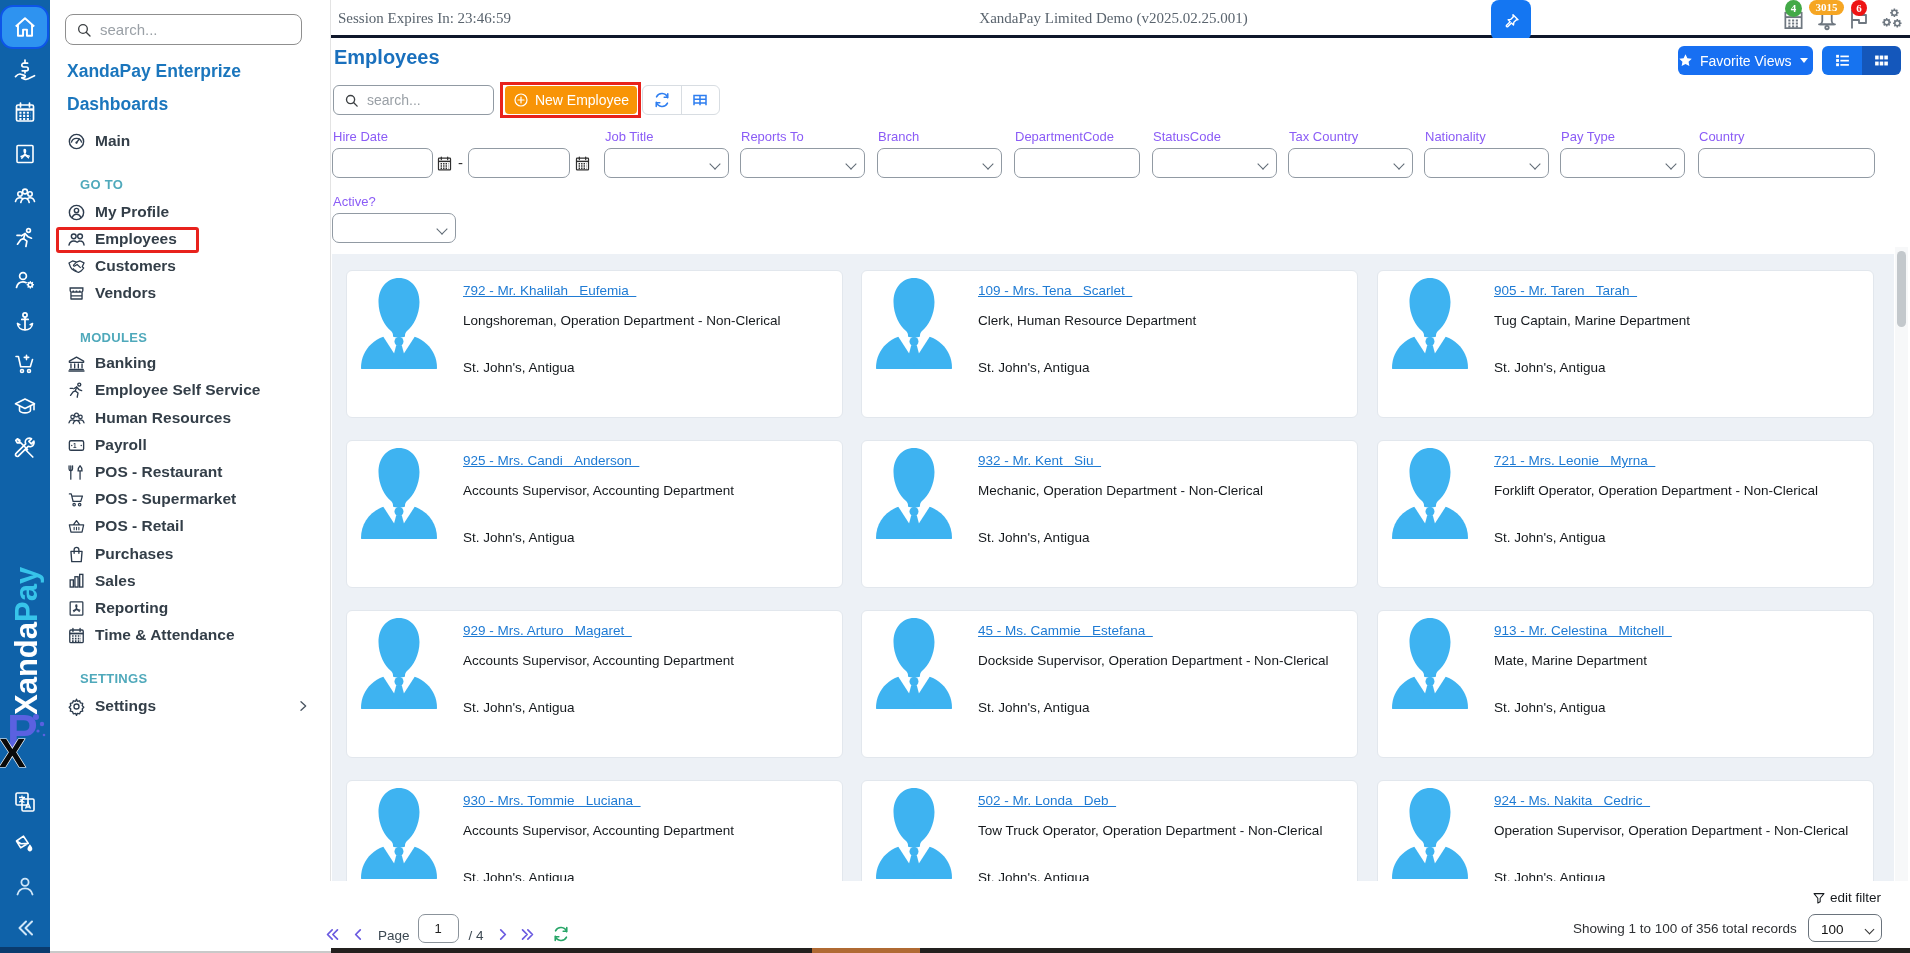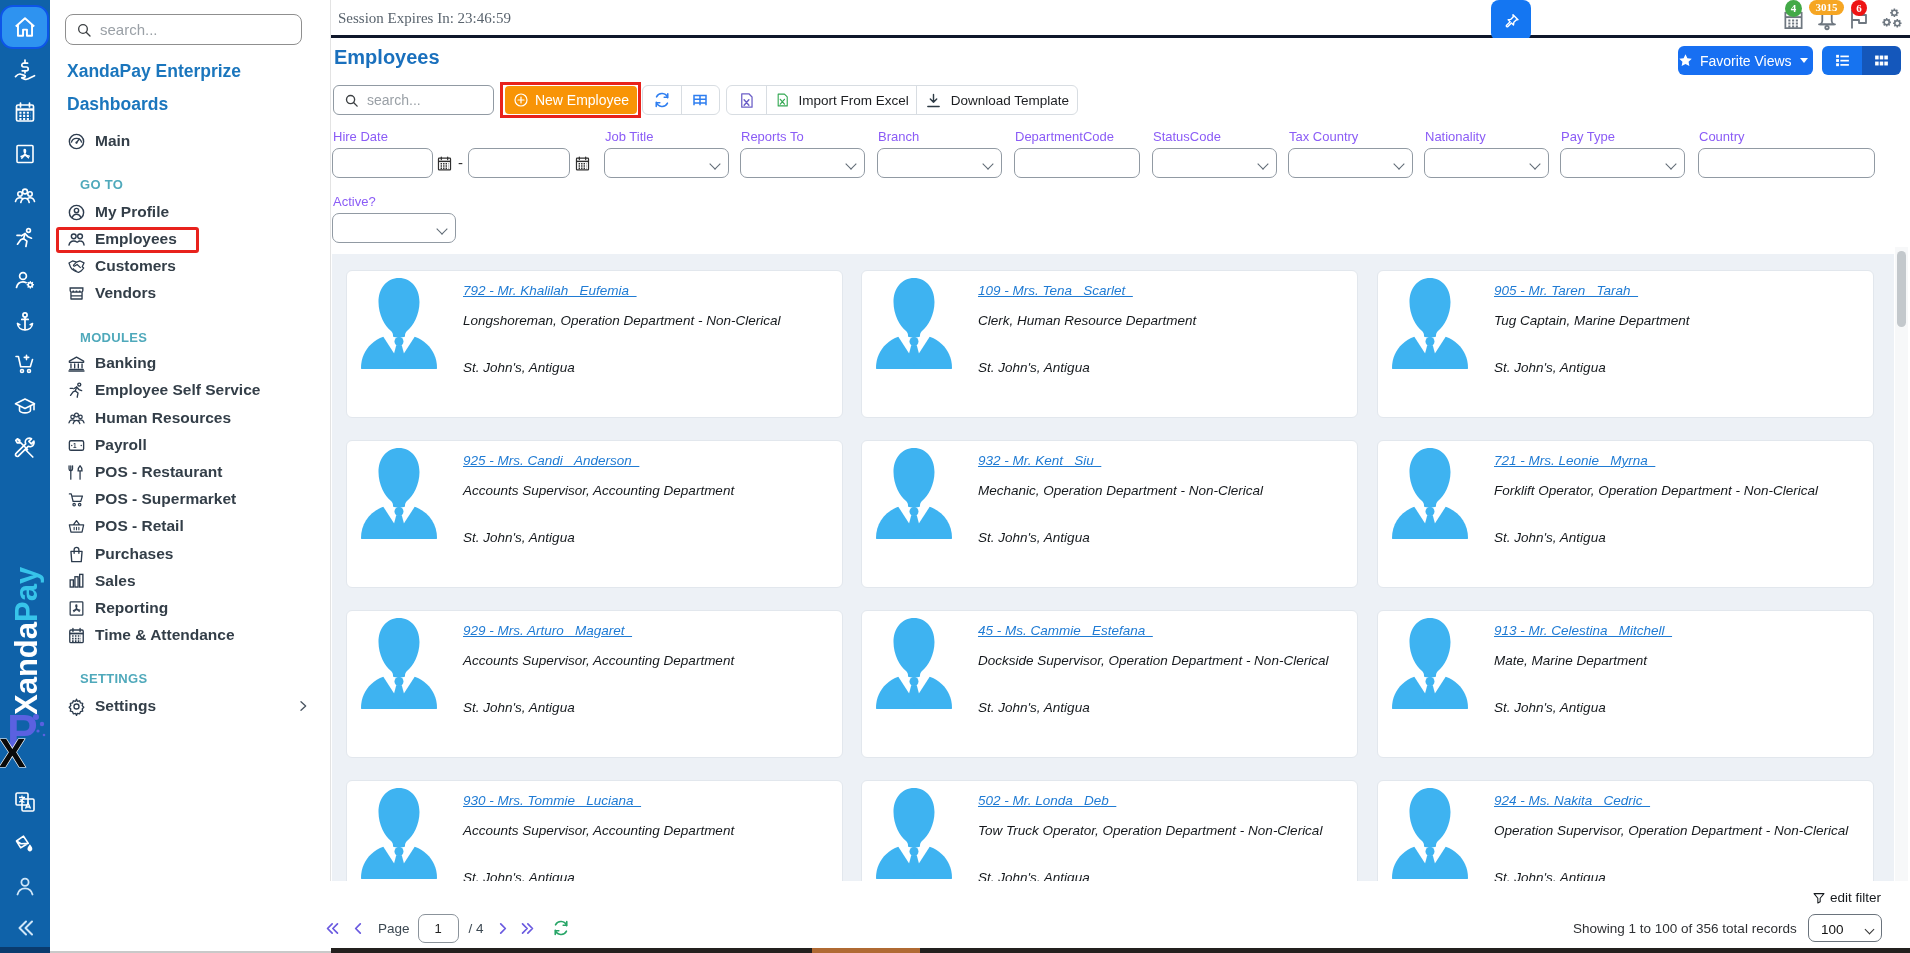--- a/index.html
+++ b/index.html
@@ -27,21 +27,21 @@
 #content{position:absolute;left:331px;top:38px;width:1579px;height:915px;background:#fff;}
 h1#pgtitle{position:absolute;left:3px;top:8px;font-size:20px;color:#1a70bd;font-weight:bold;}
 .inp{position:absolute;border:1px solid #919aa3;border-radius:7px;background:#fff;}
 .sel{position:absolute;border:1px solid #919aa3;border-radius:7px;background:#fff;}
 .sel:after{content:"";position:absolute;right:9px;top:11px;width:7px;height:7px;border-right:1.6px solid #5f6a75;border-bottom:1.6px solid #5f6a75;transform:rotate(45deg);}
 .flabel{position:absolute;font-size:13px;color:#8b5cf6;top:91px;}
 .btngroup{position:absolute;top:47px;height:30px;border:1px solid #d8dde2;border-radius:6px;background:#fff;display:flex;align-items:center;}
 .vsep{width:1px;height:29px;background:#d8dde2;}
 
 #panel{position:absolute;left:1px;top:216px;width:1562px;height:627px;background:#edf1f6;}
-.card{position:absolute;width:497px;height:148px;background:#fff;border:1px solid #e2e7ed;border-radius:6px;font-style:italic;}
+.card{position:absolute;width:497px;height:148px;background:#fff;border:1px solid #e2e7ed;border-radius:6px;}
 .card .av{position:absolute;left:13px;top:6px;}
 .card a{position:absolute;left:116px;top:12px;font-size:13.5px;color:#1f7bd4;text-decoration:underline;white-space:pre;}
 .card .jt{position:absolute;left:116px;top:42px;font-size:13.5px;color:#15191d;white-space:nowrap;}
 .card .lc{position:absolute;left:116px;top:73px;font-size:13.5px;color:#15191d;white-space:nowrap;margin-top:16px;}
 
 #footer{position:absolute;left:313px;top:881px;width:1579px;height:67px;background:#fff;}
 </style></head>
 <body>
 <div id="rail">
 <div id="homebtn">
@@ -321,20 +321,21 @@
         <path d="M12 2.8l1.2 2.6 2.8-.6 1 2.7 2.8.6-.6 2.8 2 2.1-2 2.1.6 2.8-2.8.6-1 2.7-2.8-.6-1.2 2.6-1.2-2.6-2.8.6-1-2.7-2.8-.6.6-2.8-2-2.1 2-2.1-.6-2.8 2.8-.6 1-2.7 2.8.6z" stroke-linejoin="round"></path>
       </svg>
       <span>Settings</span>
     </div>
 <svg class="abs" style="left:245px;top:698px" viewBox="0 0 24 24" width="16" height="16" fill="none" stroke="#4a5562" stroke-width="2" stroke-linecap="round" stroke-linejoin="round">
       <path d="M9 5.5 16 12l-7 6.5"></path>
     </svg>
 </div>
 <div id="topbar">
 <div class="tbtext" style="left:7px">Session Expires In: 23:46:59</div>
+<div class="tbtext" style="left:0;width:1565px;text-align:center;">XandaPay Limited Demo (v2025.02.25.001)</div>
 <div id="pinbtn">
       <svg viewBox="0 0 24 24" width="20" height="20" fill="none" stroke="#fff" stroke-width="1.7" stroke-linejoin="round">
         <path d="M13.8 4.2l6 6-2.2.4-2.8 2.8-.4 3.2-2.4-2.4-4.6 4.6-1.4-.2-.2-1.4 4.6-4.6L8 10.2l3.2-.4 2.8-2.8z" transform="translate(.6 .2)"></path>
       </svg>
     </div>
 <div class="abs" style="left:1451px;top:8px;">
       <svg viewBox="0 0 24 24" width="23" height="23" fill="none" stroke="#6e7780" stroke-width="1.8">
         <rect x="3.5" y="5" width="17" height="16"></rect>
         <path d="M3.5 9.5h17" stroke-width="2"></path>
         <path d="M7.5 3v4M16.5 3v4" stroke-linecap="round"></path>
@@ -424,43 +425,20 @@
           <path d="M19.7 3.5v4.8h-4.8M4.3 20.5v-4.8h4.8" stroke-linejoin="round"></path>
         </svg>
       </div>
       <div class="vsep"></div>
 <div style="width:38px;display:flex;justify-content:center;">
         <svg viewBox="0 0 24 24" width="18" height="18" fill="#2e7ef0">
           <path d="M3 5h18v14H3zm2 2v3h6V7zm8 0v3h6V7zm-8 5v3h6v-3zm8 0v3h6v-3zm-8 5v2h6v-2zm8 0v2h6v-2z"></path>
         </svg>
       </div>
     </div>
-<div class="btngroup" style="left:395px;width:352px;font-size:13.5px;color:#1c1e21;white-space:nowrap;">
-<div style="width:43px;display:flex;justify-content:center;">
-        <svg viewBox="0 0 24 24" width="19" height="19" fill="none" stroke="#6c5fc7" stroke-width="1.6">
-          <path d="M6 3.5h9l4 4v13H6z" stroke-linejoin="round"></path>
-          <path d="M9 11l6 7M15 11l-6 7" stroke-width="1.8" stroke-linecap="round"></path>
-        </svg>
-      </div>
-      <div class="vsep"></div>
-<div style="display:flex;align-items:center;padding:0 7px;width:149px;">
-        <svg viewBox="0 0 24 24" width="18" height="18" fill="none" stroke="#33a852" stroke-width="1.6">
-          <path d="M6 3.5h9l4 4v13H6z" stroke-linejoin="round"></path>
-          <path d="M9 11l6 7M15 11l-6 7" stroke-width="1.8" stroke-linecap="round"></path>
-        </svg>
-        <span style="margin-left:8px;">Import From Excel</span>
-      </div>
-      <div class="vsep"></div>
-<div style="display:flex;align-items:center;padding:0 8px;">
-        <svg viewBox="0 0 24 24" width="17" height="17" fill="none" stroke="#2d3a45" stroke-width="2" stroke-linecap="round" stroke-linejoin="round">
-          <path d="M12 3.5v11M7.5 10 12 14.5 16.5 10M4 20.5h16"></path>
-        </svg>
-        <span style="margin-left:9px;">Download Template</span>
-      </div>
-    </div>
 <div class="flabel" style="left:2px">Hire Date</div>
 <div class="flabel" style="left:274px">Job Title</div>
 <div class="flabel" style="left:410px">Reports To</div>
 <div class="flabel" style="left:547px">Branch</div>
 <div class="flabel" style="left:684px">DepartmentCode</div>
 <div class="flabel" style="left:822px">StatusCode</div>
 <div class="flabel" style="left:958px">Tax Country</div>
 <div class="flabel" style="left:1094px">Nationality</div>
 <div class="flabel" style="left:1230px">Pay Type</div>
 <div class="flabel" style="left:1368px">Country</div>
@@ -669,21 +647,21 @@
 </div>
 <div class="abs" style="left:1563px;top:-7px;width:13px;height:634px;background:#f7f8f9;"></div>
 <div class="abs" style="left:1565px;top:-3px;width:9px;height:76px;background:#c3c8cc;border-radius:5px;"></div>
 </div>
 </div>
 <div id="footer">
 <div class="abs" style="left:1499px;top:9px;display:flex;align-items:center;font-size:13.5px;color:#15191d;">
 <svg viewBox="0 0 24 24" width="14" height="14" fill="none" stroke="#15191d" stroke-width="1.8" stroke-linejoin="round" style="margin-right:4px">
         <path d="M3.5 4.5h17l-6.5 8v6l-4 2v-8z"></path>
       </svg>edit filter</div>
-<div class="abs" style="left:11px;top:32px;display:flex;align-items:center;height:30px;">
+<div class="abs" style="left:11px;top:32px;display:flex;align-items:flex-end;height:30px;">
 <svg viewBox="0 0 24 24" width="17" height="17" fill="none" stroke="#6a5ae0" stroke-width="2.4" stroke-linecap="round" stroke-linejoin="round">
         <path d="M11.5 5.5 5 12l6.5 6.5M19 5.5 12.5 12l6.5 6.5"></path>
       </svg>
 <svg viewBox="0 0 24 24" width="17" height="17" fill="none" stroke="#6a5ae0" stroke-width="2.4" stroke-linecap="round" stroke-linejoin="round" style="margin-left:9px">
         <path d="M14.5 5.5 8 12l6.5 6.5"></path>
       </svg>
 <span style="margin-left:11px;font-size:13.5px;color:#3c4852;">Page</span>
 <span style="margin-left:8px;width:41px;height:29px;border:1px solid #8b939b;border-radius:7px;font-size:13px;color:#222;display:inline-flex;align-items:center;justify-content:center;">1</span>
 <span style="margin-left:10px;font-size:13.5px;color:#3c4852;">/ 4</span>
 <svg viewBox="0 0 24 24" width="17" height="17" fill="none" stroke="#6a5ae0" stroke-width="2.4" stroke-linecap="round" stroke-linejoin="round" style="margin-left:10px">

